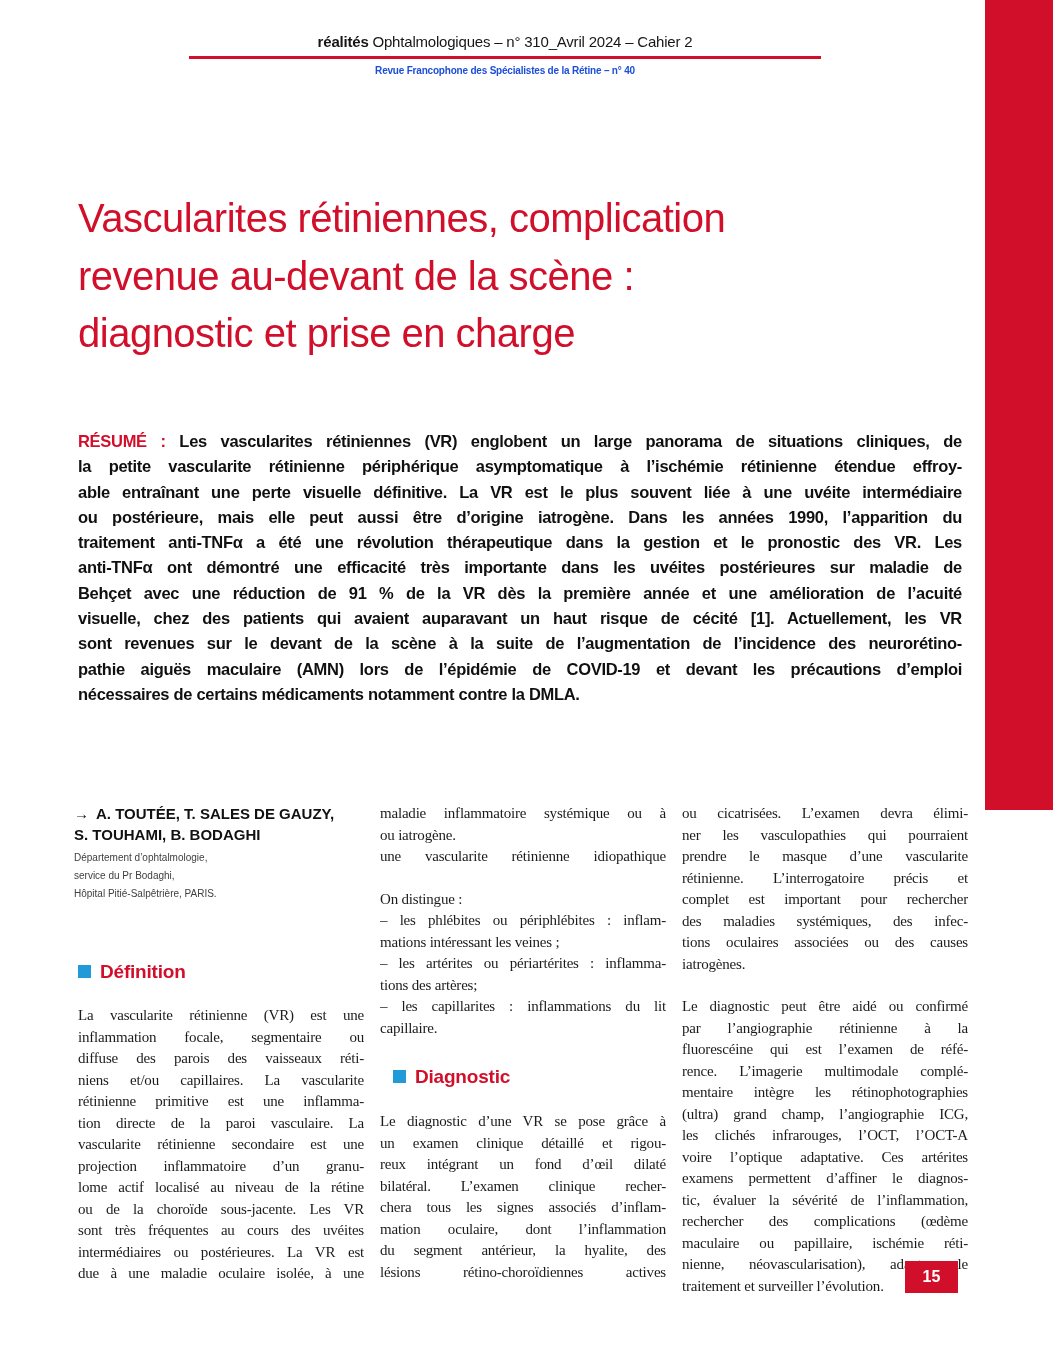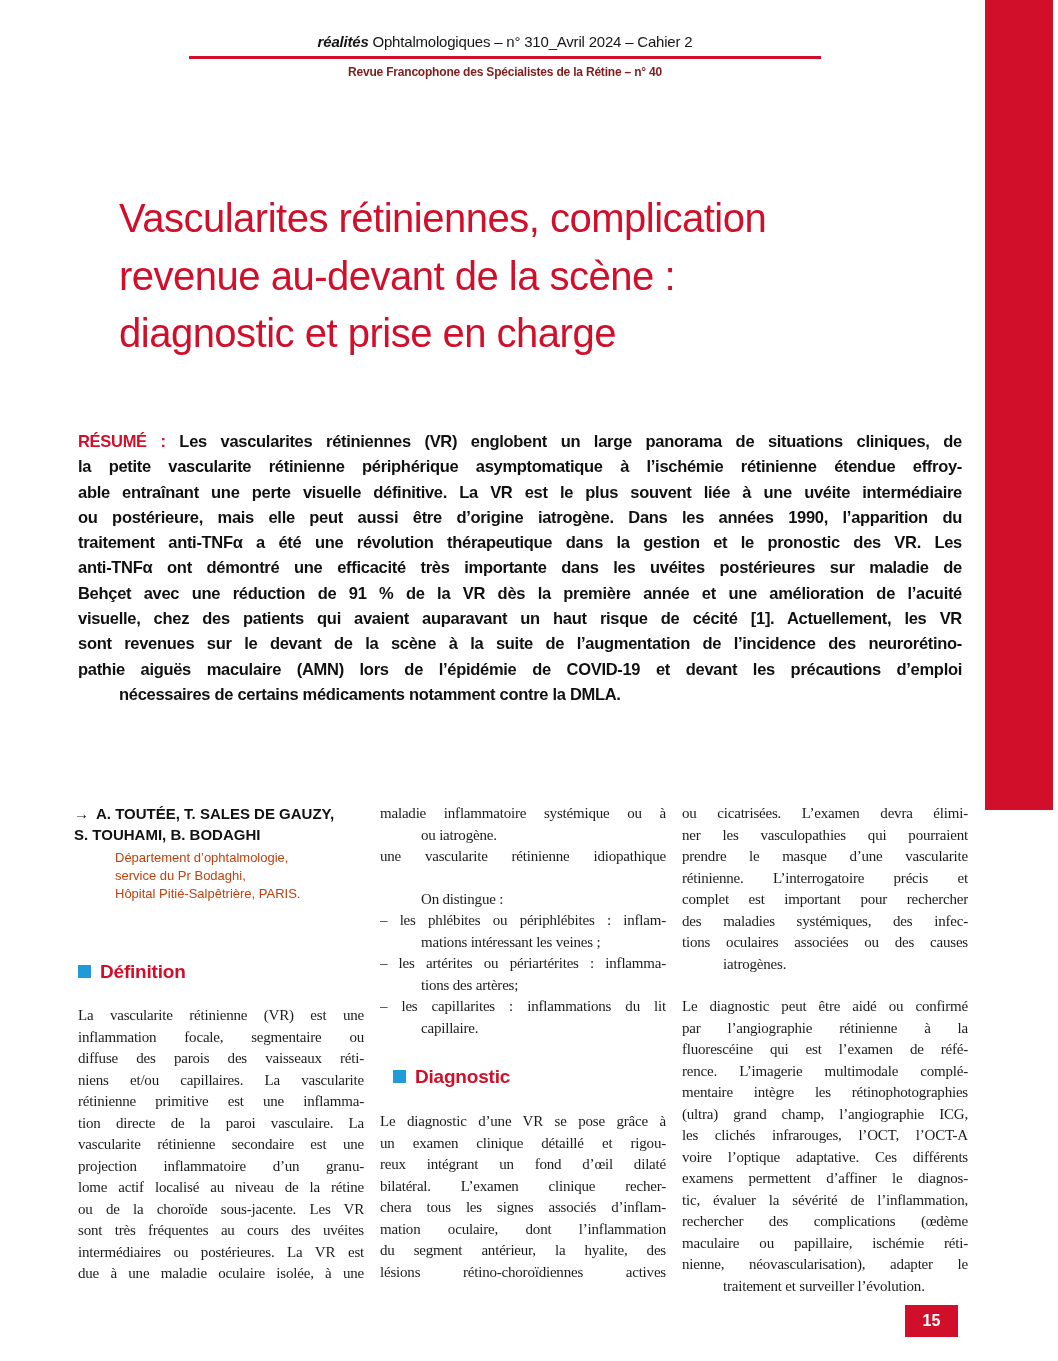--- a/index.html
+++ b/index.html
@@ -11,58 +11,58 @@
   body{margin:0;background:#ffffff;}
   .page{
     position:relative;width:1058px;height:1361px;background:#ffffff;overflow:hidden;
     font-family:"Liberation Sans",sans-serif;color:var(--ink);
   }
   
   .redbar{position:absolute;left:985px;top:0;width:68px;height:810px;background:var(--red);}
   
   .header{position:absolute;left:78px;top:33px;width:854px;text-align:center;}
   .h-line1{font-size:15px;letter-spacing:-0.2px;color:#161616;}
-  .h-line1 .bold{font-weight:bold;font-style:italic;}
+  .h-line1 .bold{font-weight:bold;}
   .h-rule{width:632px;height:3px;background:var(--red);margin:6px auto 6px auto;}
-  .h-line2{font-size:12px;font-weight:bold;letter-spacing:-0.2px;color:#7f1d1d;}
+  .h-line2{font-size:10px;font-weight:bold;letter-spacing:-0.2px;color:#1d4ed8;}
   
   .title{position:absolute;left:78px;top:190px;width:890px;color:var(--red);}
   .title .tline{font-size:40px;line-height:57.5px;height:57.5px;letter-spacing:-0.5px;}
   
   .tline{text-align:justify;text-align-last:justify;overflow:hidden;}
-  .tline.end{text-align-last:left;margin-left:41px;}
+  .tline.end{text-align-last:left;}
   
   .resume{position:absolute;left:78px;top:429px;width:884px;}
   .resume .tline{
     font-weight:bold;font-size:16.5px;line-height:25.3px;height:25.3px;letter-spacing:-0.3px;color:#101010;
   }
   .rlabel{color:var(--red);}
   
   .authors{position:absolute;left:74px;top:803px;width:286px;}
   .names{font-weight:bold;font-size:15px;line-height:21px;color:#111;}
   .arrow{margin-right:7px;}
   .affil{margin-top:4px;}
-  .affil .tline{font-size:13px;line-height:18px;height:18px;color:#c2410c;letter-spacing:0;}
+  .affil .tline{font-size:10px;line-height:18px;height:18px;color:#404040;letter-spacing:0;}
   
   .sec-heading{font-weight:bold;font-size:19px;line-height:24px;color:var(--red);letter-spacing:-0.2px;}
   .sec-heading .sq{display:inline-block;width:13px;height:13px;background:var(--blue);margin-right:9px;}
   .heading-definition{position:absolute;left:78px;top:960px;}
   
   .serif .tline{
     font-family:"Liberation Serif",serif;font-size:15px;line-height:21.5px;height:21.5px;
     letter-spacing:-0.2px;color:var(--ink);
   }
   .col1-para{position:absolute;left:78px;top:1005px;width:286px;}
   .col2{position:absolute;left:380px;top:803px;width:286px;}
   .col3{position:absolute;left:682px;top:803px;width:286px;}
   .block-gap{margin-bottom:21px;}
   .col2 .sec-heading{margin-top:26px;margin-bottom:22px;padding-left:13px;}
   
   .pagenum{
-    position:absolute;left:905px;top:1305px;width:53px;height:32px;background:var(--red);
+    position:absolute;left:905px;top:1261px;width:53px;height:32px;background:var(--red);
     color:#fff;font-weight:bold;font-size:16px;line-height:32px;text-align:center;
   }
 </style>
 </head>
 <body>
 
 <div class="page">
 
   <div class="redbar"></div>
 
@@ -168,21 +168,21 @@
         <div class="tline end">iatrogènes.</div>
       </div>
     <div>
         <div class="tline">Le diagnostic peut être aidé ou confirmé</div>
         <div class="tline">par l’angiographie rétinienne à la</div>
         <div class="tline">fluorescéine qui est l’examen de réfé-</div>
         <div class="tline">rence. L’imagerie multimodale complé-</div>
         <div class="tline">mentaire intègre les rétinophotographies</div>
         <div class="tline">(ultra) grand champ, l’angiographie ICG,</div>
         <div class="tline">les clichés infrarouges, l’OCT, l’OCT-A</div>
-        <div class="tline">voire l’optique adaptative. Ces différents</div>
+        <div class="tline">voire l’optique adaptative. Ces artérites</div>
         <div class="tline">examens permettent d’affiner le diagnos-</div>
         <div class="tline">tic, évaluer la sévérité de l’inflammation,</div>
         <div class="tline">rechercher des complications (œdème</div>
         <div class="tline">maculaire ou papillaire, ischémie réti-</div>
         <div class="tline">nienne, néovascularisation), adapter le</div>
         <div class="tline end">traitement et surveiller l’évolution.</div>
       </div>
   </div>
 
   <div class="pagenum">15</div>

